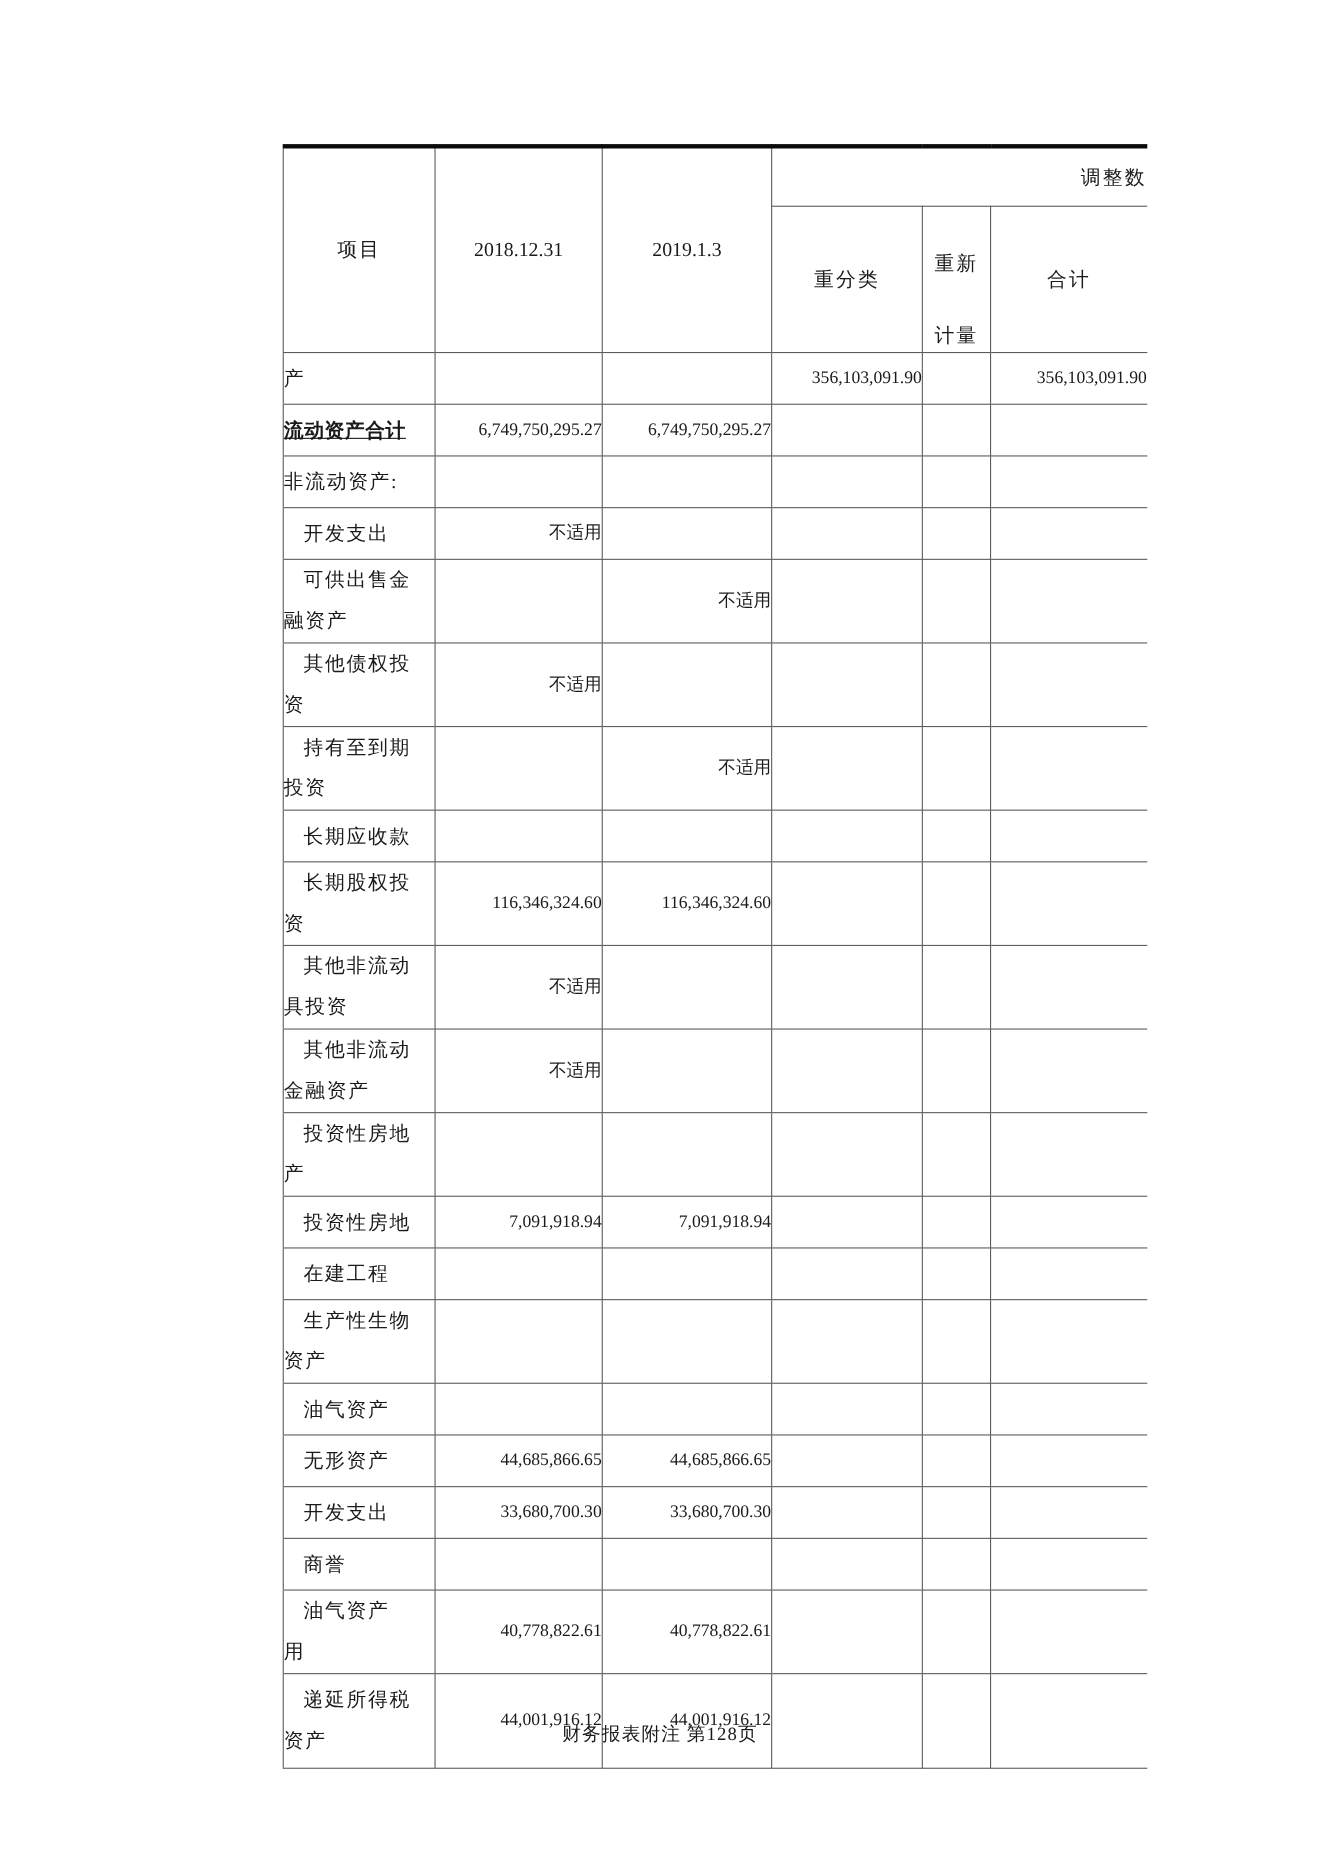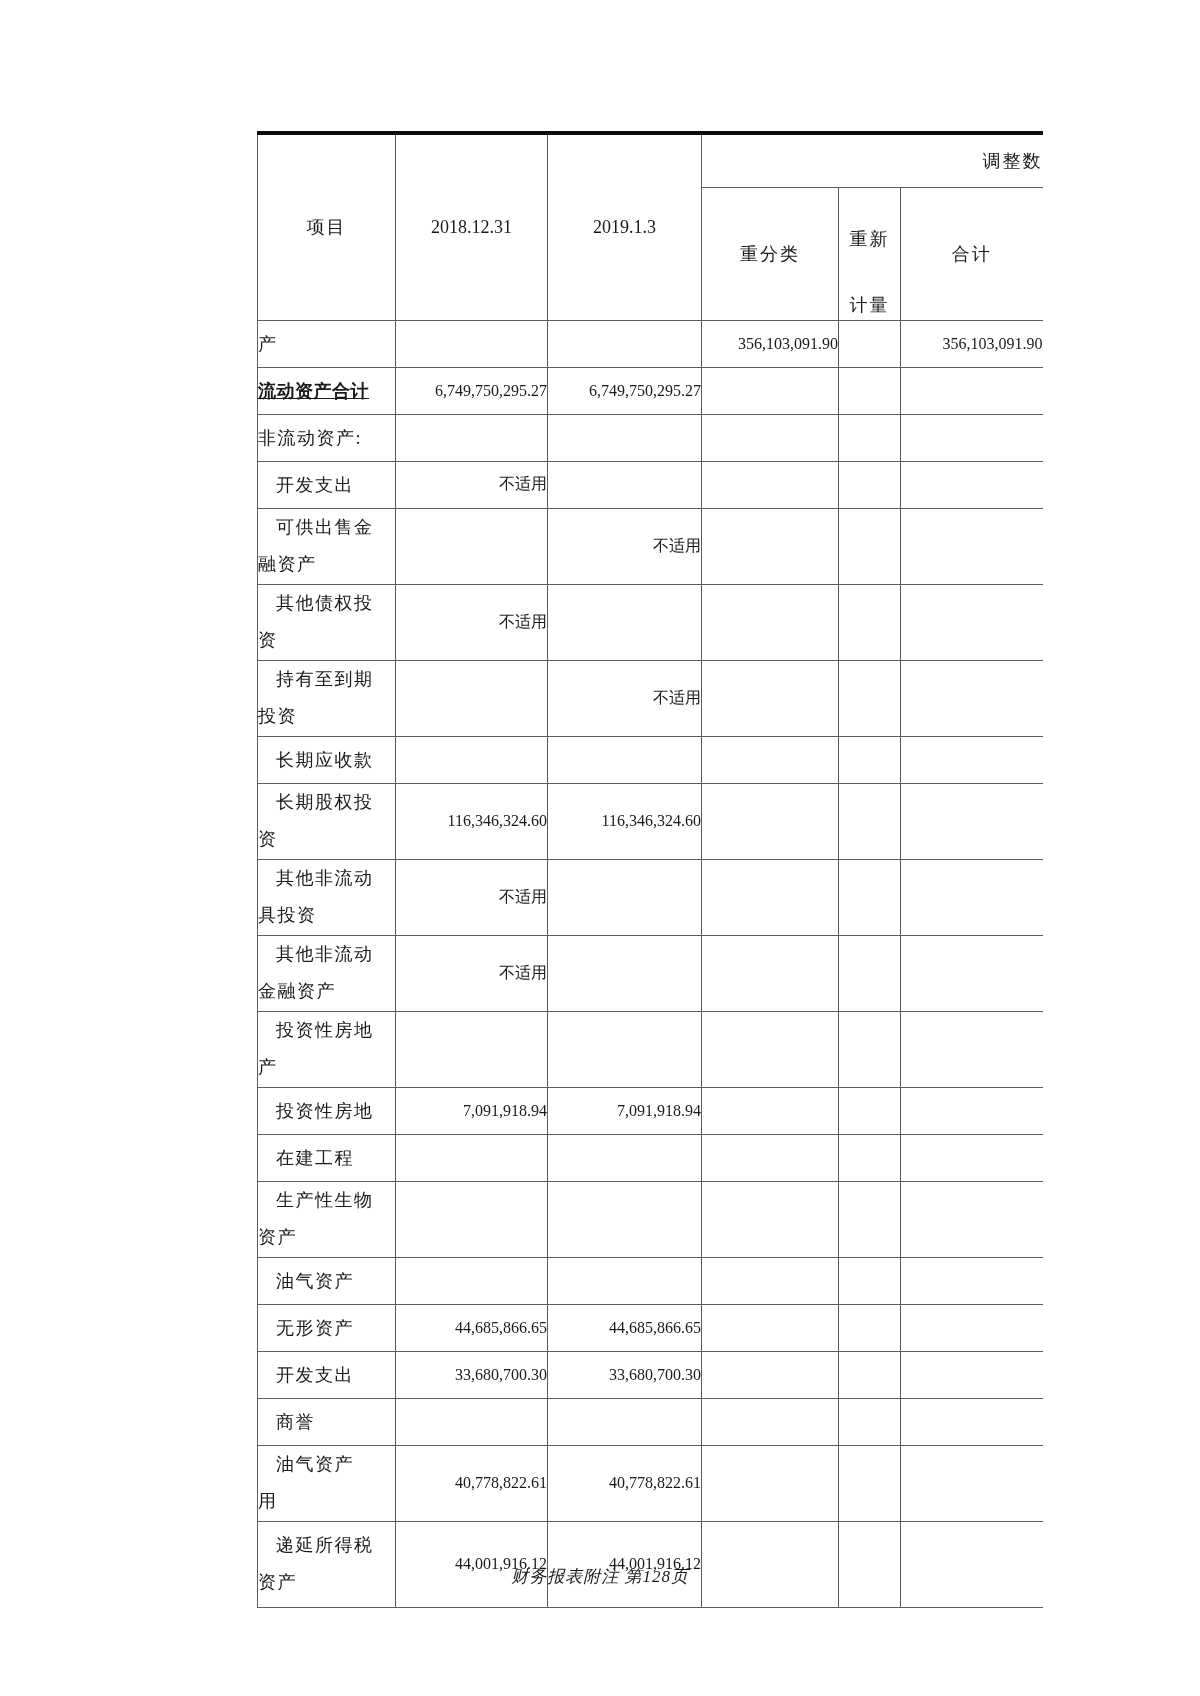--- a/index.html
+++ b/index.html
@@ -81,21 +81,20 @@
     white-space: nowrap;
   }
   .footer {
     position: absolute;
     left: 0;
     top: 1565px;
     width: 1200px;
     text-align: center;
     font-size: 17px;
     letter-spacing: 1px;
-    font-style: italic;
   }
 </style>
 </head>
 <body>
 
 <div class="page">
   <div class="table-wrap">
     <table class="fin">
       <colgroup>
         <col style="width:138px">

